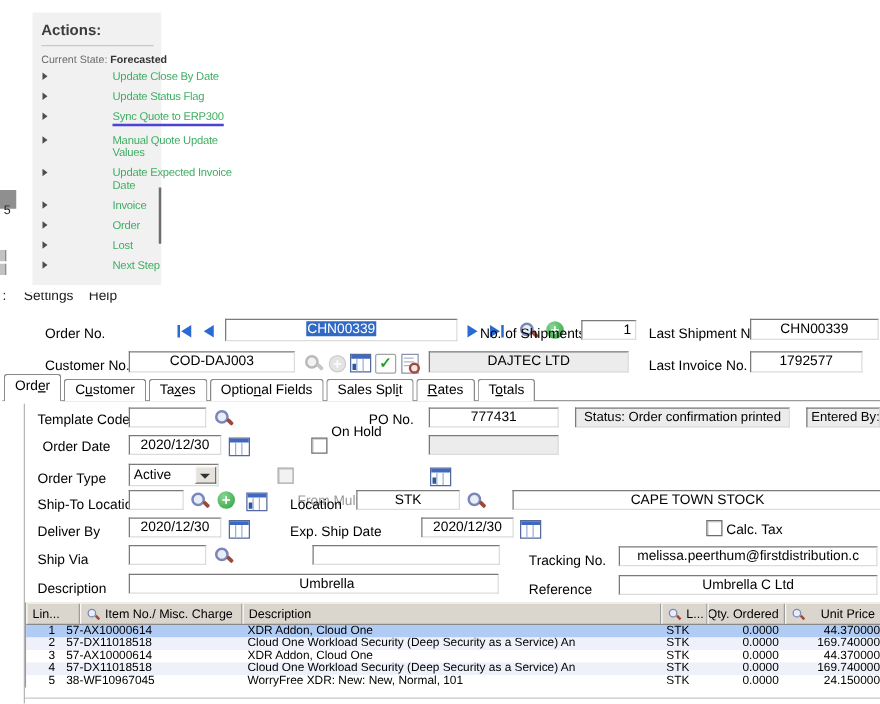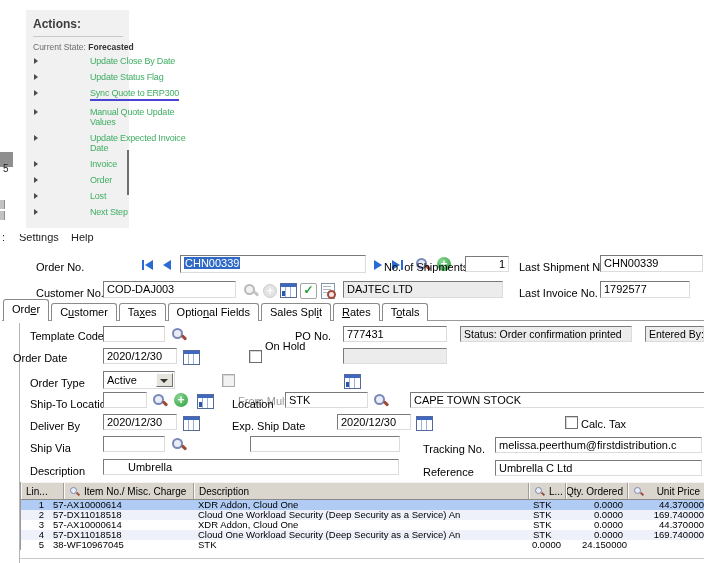--- a/index.html
+++ b/index.html
@@ -2,21 +2,21 @@
 <html><head>
 <meta charset="utf-8">
 <style>
   html,body{margin:0;padding:0;background:#fff;}
   .screen{position:relative;width:704px;height:563px;background:#ffffff;overflow:hidden;
           font-family:"Liberation Sans",sans-serif;font-size:11px;color:#000;}
   .lbl{position:absolute;white-space:nowrap;font-size:11px;line-height:12px;color:#000;}
   .lbl.dis{color:#9a9a9a;margin-top:19px;}
   .field{position:absolute;height:16px;box-sizing:border-box;background:#fff;
          border:1px solid;border-color:#7a7a7a #dcdcdc #dcdcdc #7a7a7a;
-         font-size:11px;line-height:13px;padding:1px 3px;white-space:nowrap;overflow:hidden;}
+         font-size:11px;line-height:13px;padding:1px 3px;white-space:nowrap;overflow:hidden;text-align:center;}
   .field.gray{background:#ececec;}
   .sel{background:#316ac5;color:#fff;padding:0 1px;}
   
   .actions-panel{position:absolute;left:26px;top:10px;width:103px;height:218px;background:#f1f1f1;}
   .actions-title{position:absolute;left:7px;top:7px;font-size:12px;font-weight:bold;color:#3d3d3d;}
   .actions-divider{position:absolute;left:7px;right:6px;top:26px;height:1px;background:#c9c9c9;}
   .actions-state{position:absolute;left:7px;top:32px;font-size:8.5px;color:#6b6b6b;white-space:nowrap;}
   .actions-state b{color:#333;}
   .actions-list{position:absolute;left:7px;top:46px;width:92px;}
   .action-item{display:flex;margin-bottom:6px;cursor:pointer;}
@@ -235,21 +235,21 @@
     </div>
   <div class="vline-left"></div>
 
   <div class="lbl" style="left:30px;top:330px;">Template Code</div>
   <div class="field" style="left:103px;top:326px;width:62px;"></div>
   <div class="icon-zoom" style="left:171px;top:327px;">
       <span class="lens"></span>
       <span class="handle"></span>
     </div>
 
-  <div class="lbl" style="left:13px;top:352px;">Order Date</div>
+  <div class="lbl" style="left:34px;top:352px;">Order Date</div>
   <div class="field" style="left:103px;top:348px;width:74px;">2020/12/30</div>
   <div class="icon-table" style="left:183px;top:350px;"></div>
 
   <div class="lbl" style="left:30px;top:377px;">Order Type</div>
   <div class="dd" style="left:103px;top:371px;width:72px;">
     <span>Active</span>
     <span class="dd-btn"></span>
   </div>
 
   <div class="lbl" style="left:30px;top:398px;">Ship-To Location</div>
@@ -375,20 +375,21 @@
           <div class="gc num">4</div>
           <div class="gc item">57-DX11018518</div>
           <div class="gc desc">Cloud One Workload Security (Deep Security as a Service) An</div>
           <div class="gc loc">STK</div>
           <div class="gc qty">0.0000</div>
           <div class="gc price">169.740000</div>
         </div>
         <div class="grow">
           <div class="gc num">5</div>
           <div class="gc item">38-WF10967045</div>
+          <div class="gc desc">WorryFree XDR: New: New, Normal, 101</div>
           <div class="gc loc">STK</div>
           <div class="gc qty">0.0000</div>
           <div class="gc price">24.150000</div>
         </div>
       </div>
   </div>
   <div class="grid-bottom"></div>
 
 </div>
 

